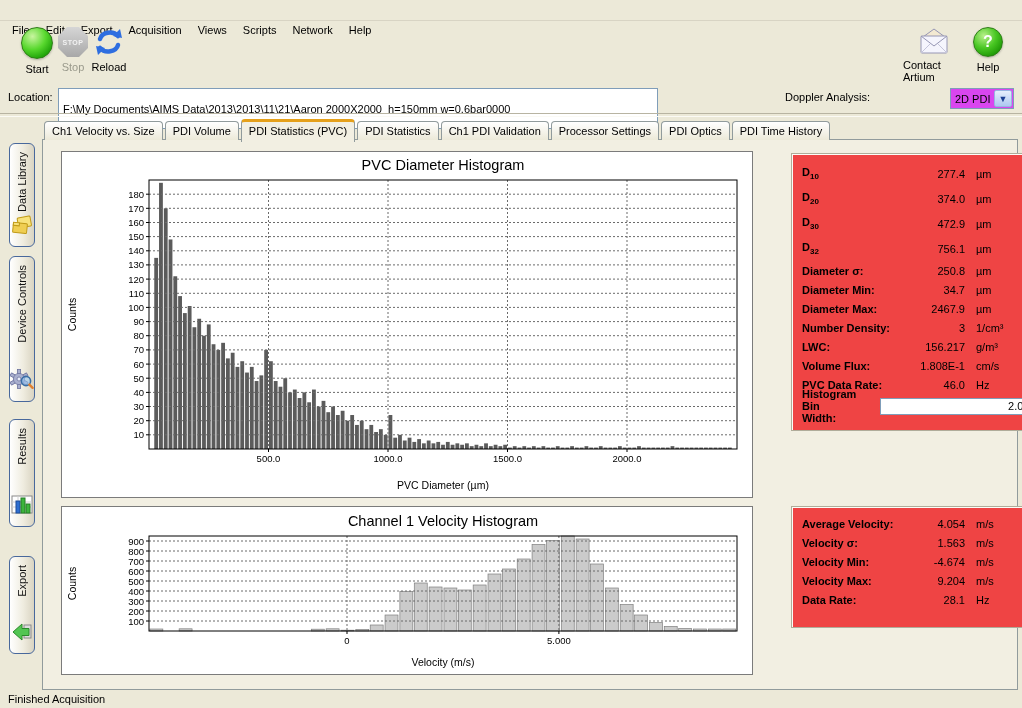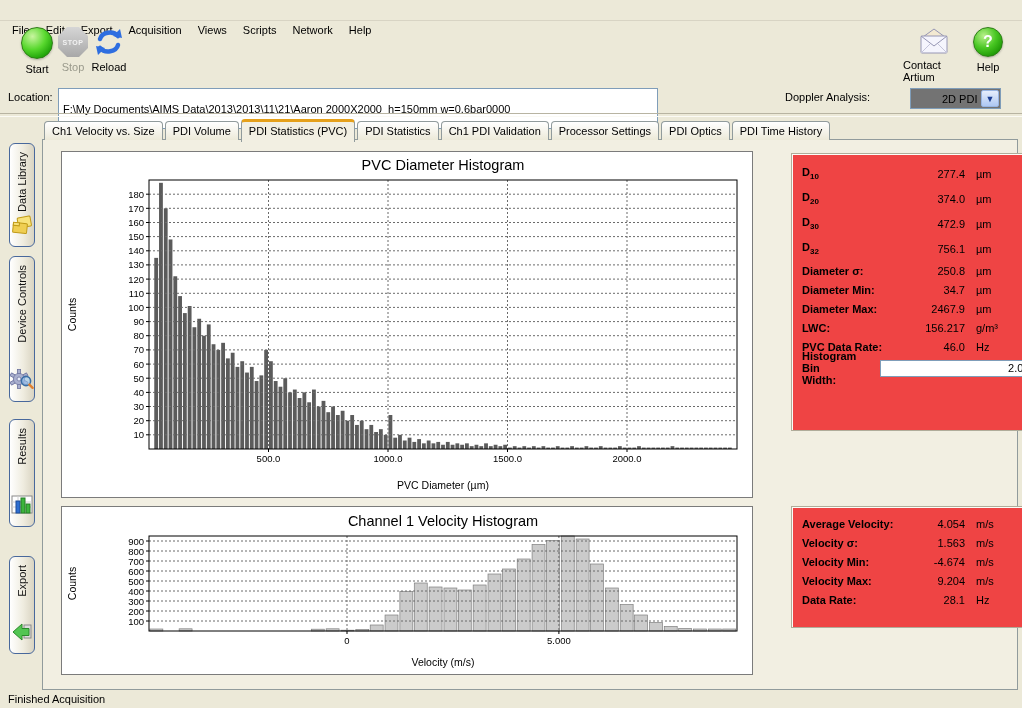--- a/index.html
+++ b/index.html
@@ -33,22 +33,22 @@
     border:1px solid #2f7d18;display:flex;align-items:center;justify-content:center;
     color:#fff;font-size:16px;font-weight:bold;box-shadow:0 1px 2px rgba(0,0,0,.25);}
 
   
   .locrow{position:absolute;left:0;top:85px;right:0;height:27px;}
   .locrow .loclabel{position:absolute;left:8px;top:6px;}
   .locfield{position:absolute;left:58px;top:3px;width:590px;height:17px;
     border:1px solid #7F9DB9;background:#fff;padding:11px 4px;font-size:11px;
     font-family:"Liberation Sans",sans-serif;}
   .doplabel{position:absolute;right:152px;top:6px;margin-left:36px;}
-  .combo{position:absolute;right:21px;top:3px;width:62px;height:19px;border:1px solid #7F9DB9;
-    background:#737373;display:flex;align-items:center;cursor:default;padding-left:27px;}
+  .combo{position:absolute;right:8px;top:3px;width:62px;height:19px;border:1px solid #7F9DB9;
+    background:#d946ef;display:flex;align-items:center;cursor:default;}
   .combo .val{flex:1;padding-left:4px;}
   .combo .arrow{width:16px;height:15px;margin:1px;border:1px solid #98b5e2;border-radius:2px;
     background:linear-gradient(#e6eefc,#aec8f2);display:flex;align-items:center;justify-content:center;
     color:#1c3f94;font-size:9px;}
   .divider{position:absolute;left:0;top:113px;right:0;height:2px;
     border-top:1px solid #b8b4a2;border-bottom:1px solid #fbfaf4;}
 
   
   .sbtn{position:absolute;left:9px;width:26px;border:1px solid #48689c;border-radius:6px;
     background:linear-gradient(90deg,#ffffff,#efecdf 55%,#d9d4c2);
@@ -435,23 +435,33 @@
         <span class="slabel">Diameter Min:</span>
         <span class="sval">34.7</span>
         <span class="sunit">µm</span>
       </div>
       <div class="srow">
         <span class="slabel">Diameter Max:</span>
         <span class="sval">2467.9</span>
         <span class="sunit">µm</span>
       </div>
       <div class="srow">
+        <span class="slabel">Number Density:</span>
+        <span class="sval">3</span>
+        <span class="sunit">1/cm³</span>
+      </div>
+      <div class="srow">
         <span class="slabel">LWC:</span>
         <span class="sval">156.217</span>
         <span class="sunit">g/m³</span>
+      </div>
+      <div class="srow">
+        <span class="slabel">Volume Flux:</span>
+        <span class="sval">1.808E-1</span>
+        <span class="sunit">cm/s</span>
       </div>
       <div class="srow">
         <span class="slabel">PVC Data Rate:</span>
         <span class="sval">46.0</span>
         <span class="sunit">Hz</span>
       </div>
       <div class="srow binrow" style="height: 24px;">
         <span class="slabel">Histogram Bin Width:</span>
         <input class="binput sval" value="2.0" style="">
         <span class="sunit">µm</span>

